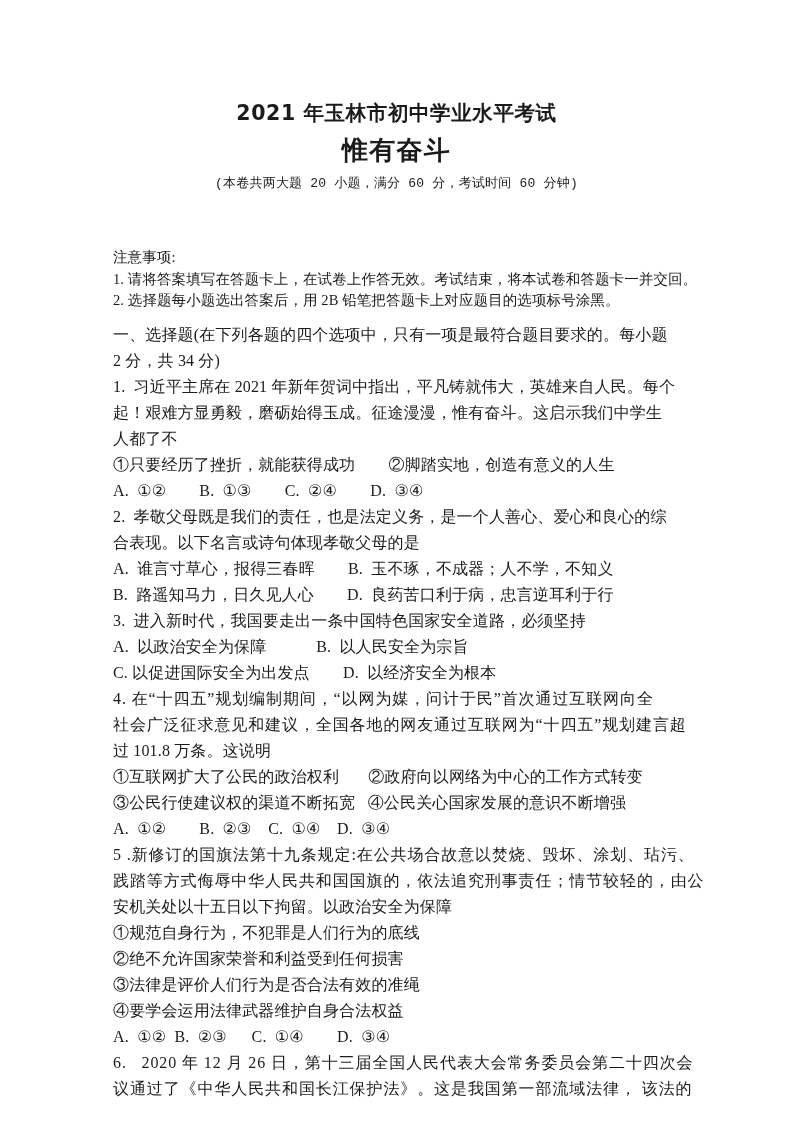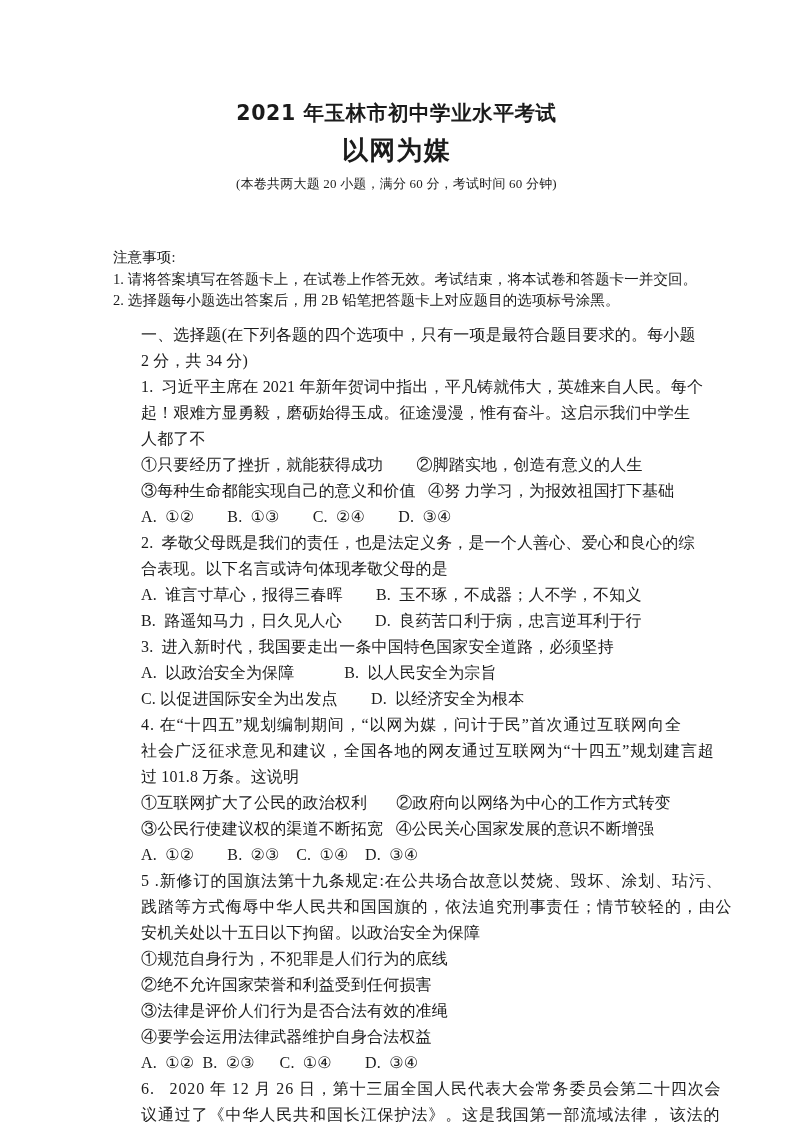--- a/index.html
+++ b/index.html
@@ -43,21 +43,21 @@
   .subject-title {
     font-family: "DejaVu Sans", "Liberation Sans", sans-serif;
     font-size: 26px;
     font-weight: bold;
     letter-spacing: 1.2px;
     line-height: 36px;
     margin: 6px 0 0 0;
     white-space: nowrap;
   }
   .exam-meta {
-    font-family: Liberation Serif, serif;
+    font-family: Liberation Mono, monospace;
     font-size: 13px;
     font-weight: normal;
     line-height: 20px;
     margin: 6px 0 0 0;
     letter-spacing: 0.2px;
     white-space: nowrap;
   }
 
   
   .notice {
@@ -79,55 +79,53 @@
     position: absolute;
     left: 113px;
     top: 322px;
     width: 585px;
   }
   .line {
     font-size: 16px;
     line-height: 26px;
     letter-spacing: 0.15px;
     white-space: pre;
-    margin-left: 28px;
   }
   .line.spaced {
     letter-spacing: 0.9px;
   }
   .qgroup { }
 </style>
 </head>
 <body>
 
 <div class="page">
 
   <div class="header">
     <div class="exam-title">2021 年玉林市初中学业水平考试</div>
-    <div class="subject-title">以网为媒</div>
+    <div class="subject-title">惟有奋斗</div>
     <div class="exam-meta">(本卷共两大题 20 小题，满分 60 分，考试时间 60 分钟)</div>
   </div>
 
   <div class="notice">
     <div class="notice-line">注意事项:</div>
     <div class="notice-line">1. 请将答案填写在答题卡上，在试卷上作答无效。考试结束，将本试卷和答题卡一并交回。</div>
     <div class="notice-line">2. 选择题每小题选出答案后，用 2B 铅笔把答题卡上对应题目的选项标号涂黑。</div>
   </div>
 
   <div class="body-col">
 
     <div class="line">一、选择题(在下列各题的四个选项中，只有一项是最符合题目要求的。每小题</div>
     <div class="line">2 分，共 34 分)</div>
 
     <div class="qgroup">
       <div class="line">1.  习近平主席在 2021 年新年贺词中指出，平凡铸就伟大，英雄来自人民。每个</div>
       <div class="line">起！艰难方显勇毅，磨砺始得玉成。征途漫漫，惟有奋斗。这启示我们中学生</div>
       <div class="line">人都了不</div>
       <div class="line">①只要经历了挫折，就能获得成功        ②脚踏实地，创造有意义的人生</div>
-      <div class="line">③每种生命都能实现自己的意义和价值   ④努 力学习，为报效祖国打下基础</div>
       <div class="line">A.  ①②        B.  ①③        C.  ②④        D.  ③④</div>
     </div>
 
     <div class="qgroup">
       <div class="line">2.  孝敬父母既是我们的责任，也是法定义务，是一个人善心、爱心和良心的综</div>
       <div class="line">合表现。以下名言或诗句体现孝敬父母的是</div>
       <div class="line">A.  谁言寸草心，报得三春晖        B.  玉不琢，不成器；人不学，不知义</div>
       <div class="line">B.  路遥知马力，日久见人心        D.  良药苦口利于病，忠言逆耳利于行</div>
     </div>
 

